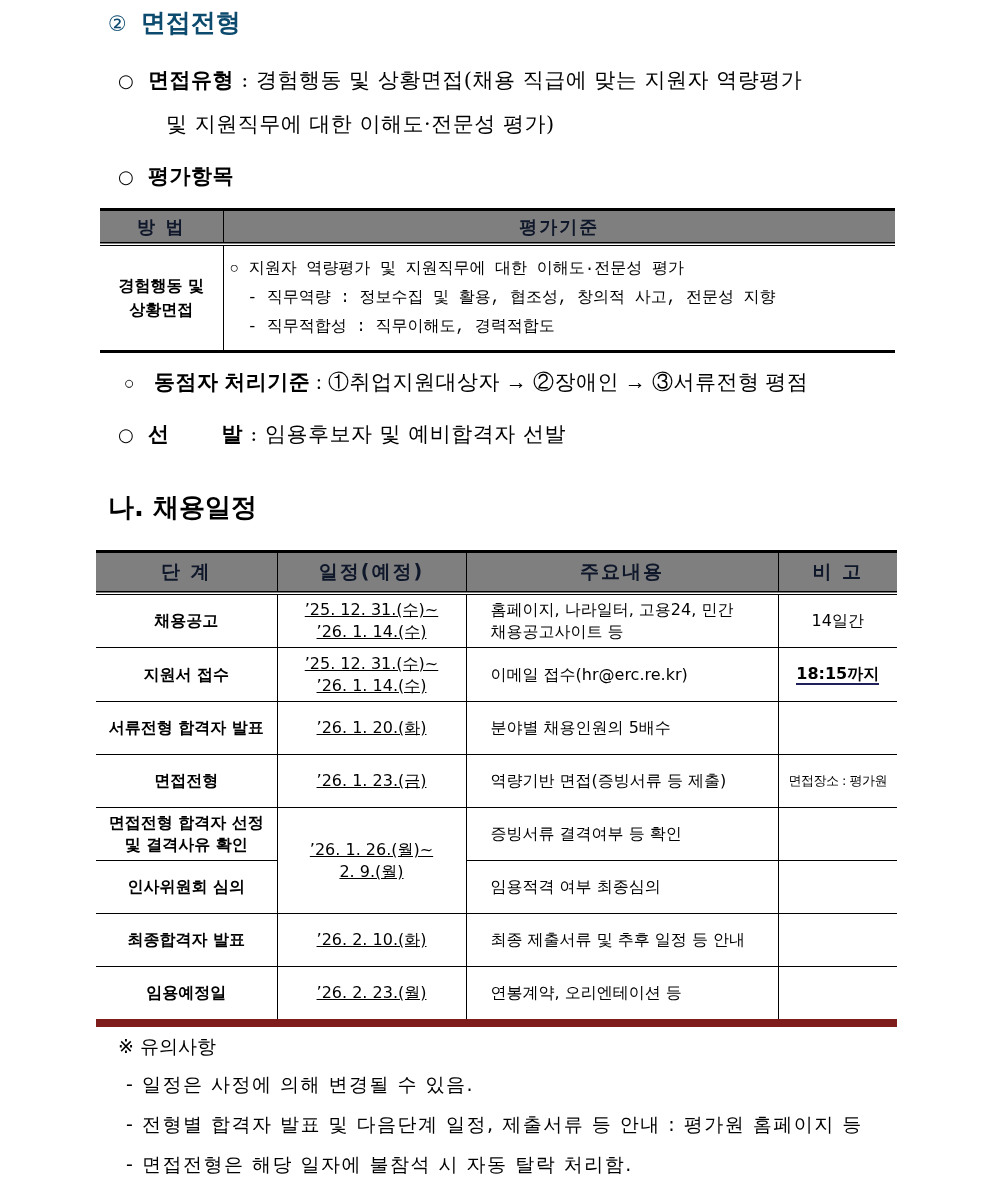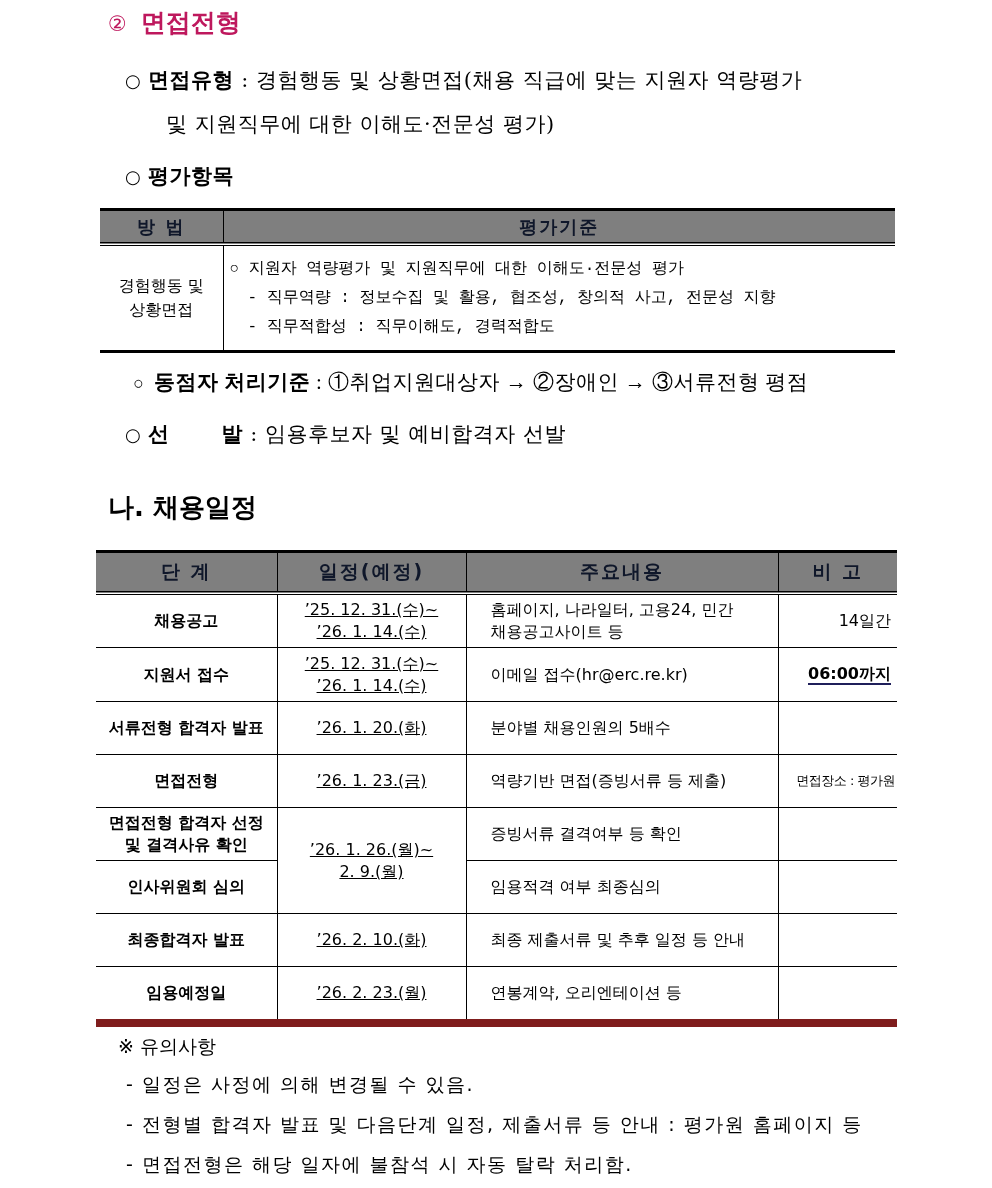--- a/index.html
+++ b/index.html
@@ -1,48 +1,48 @@
 <!DOCTYPE html>
 <html><head>
   <meta charset="utf-8">
   <style>
     html, body { margin: 0; padding: 0; background: #ffffff; }
     body { width: 992px; height: 1188px; position: relative; overflow: hidden;
            font-family: "DejaVu Sans", "Liberation Sans", sans-serif; color: #000; }
     .abs { position: absolute; }
     .serif { font-family: "DejaVu Serif", "Liberation Serif", serif; }
-    .sec-title { left: 108px; top: 6px; font-size: 25px; font-weight: bold; color: #be185d; white-space: nowrap; }
+    .sec-title { left: 108px; top: 6px; font-size: 25px; font-weight: bold; color: #0c4a6e; white-space: nowrap; }
     .sec-title .num { font-weight: normal; font-size: 21px; margin-right: 14px; }
-    .line { font-size: 21px; white-space: nowrap; letter-spacing: 0.5px; text-align: center; }
+    .line { font-size: 21px; white-space: nowrap; letter-spacing: 0.5px; }
     .bullet { display: inline-block; width: 30px; font-size: 18px; }
     .b { font-weight: bold; }
     .h2 { left: 108px; top: 490px; font-size: 26px; font-weight: bold; white-space: nowrap; }
 
     table { border-collapse: collapse; position: absolute; table-layout: fixed; }
     th { background: #7f7f7f; color: #0f172a; font-weight: bold; font-size: 18px; height: 31px; padding: 0; letter-spacing: 2px; }
     td { font-size: 16px; padding: 0 6px; }
 
     #eval-table { left: 100px; top: 208px; width: 795px; border-top: 3px solid #000; border-bottom: 3px solid #000; }
     #eval-table th { border-bottom: 4px double #000; }
     #eval-table th + th, #eval-table td + td { border-left: 1px solid #000; font-family: Liberation Mono, monospace; }
     #eval-table td { height: 104px; vertical-align: middle; }
-    .method { text-align: center; font-weight: normal; font-size: 16px; line-height: 24px; }
+    .method { text-align: center; font-weight: bold; font-size: 16px; line-height: 24px; }
     .crit { font-size: 16px; line-height: 29px; }
     .crit .sub { padding-left: 18px; }
 
     #sched-table { left: 96px; top: 550px; width: 801px; border-top: 3px solid #000; border-bottom: 8px solid #7f1d1d; }
     #sched-table th { height: 38px; border-bottom: 4px double #000; font-size: 19px; }
     #sched-table th, #sched-table td { border-left: 1px solid #000; }
     #sched-table th:first-child, #sched-table td:first-child { border-left: none; }
     #sched-table td { border-top: 1px solid #000; height: 52px; vertical-align: middle; }
     #sched-table tr.first td { border-top: none; }
     .stage { text-align: center; font-weight: bold; font-size: 16px; line-height: 22px; }
     .date { text-align: center; font-size: 16px; line-height: 22px; text-decoration: underline; }
     .content { font-size: 16px; line-height: 22px; padding-left: 24px; }
-    .note { text-align: right; font-size: 16px; }
+    .note { text-align: center; font-size: 16px; }
     .note.small { font-size: 13px; padding: 0 2px; letter-spacing: -0.5px; }
     .note.ul { font-weight: bold; }
     .note.ul span { border-bottom: 2px solid #1f1f5a; }
     .justify { text-align: justify; text-align-last: left; }
 
     .notes-title { left: 118px; top: 1034px; font-size: 19px; white-space: nowrap; }
     .notes-item { left: 126px; font-size: 19px; white-space: nowrap; letter-spacing: 1.5px; }
   </style>
 </head>
 <body>
@@ -124,21 +124,21 @@
       </td>
       <td class="note">14일간</td>
     </tr>
     <tr style="height:54px;">
       <td class="stage">지원서 접수</td>
       <td class="date">
         <div>’25. 12. 31.(수)~</div>
         <div>’26. 1. 14.(수)</div>
       </td>
       <td class="content">이메일 접수(hr@erc.re.kr)</td>
-      <td class="note ul"><span>06:00까지</span></td>
+      <td class="note ul"><span>18:15까지</span></td>
     </tr>
     <tr style="height:53px;">
       <td class="stage">서류전형 합격자 발표</td>
       <td class="date">’26. 1. 20.(화)</td>
       <td class="content">분야별 채용인원의 5배수</td>
       <td class="note"></td>
     </tr>
     <tr style="height:53px;">
       <td class="stage">면접전형</td>
       <td class="date">’26. 1. 23.(금)</td>

